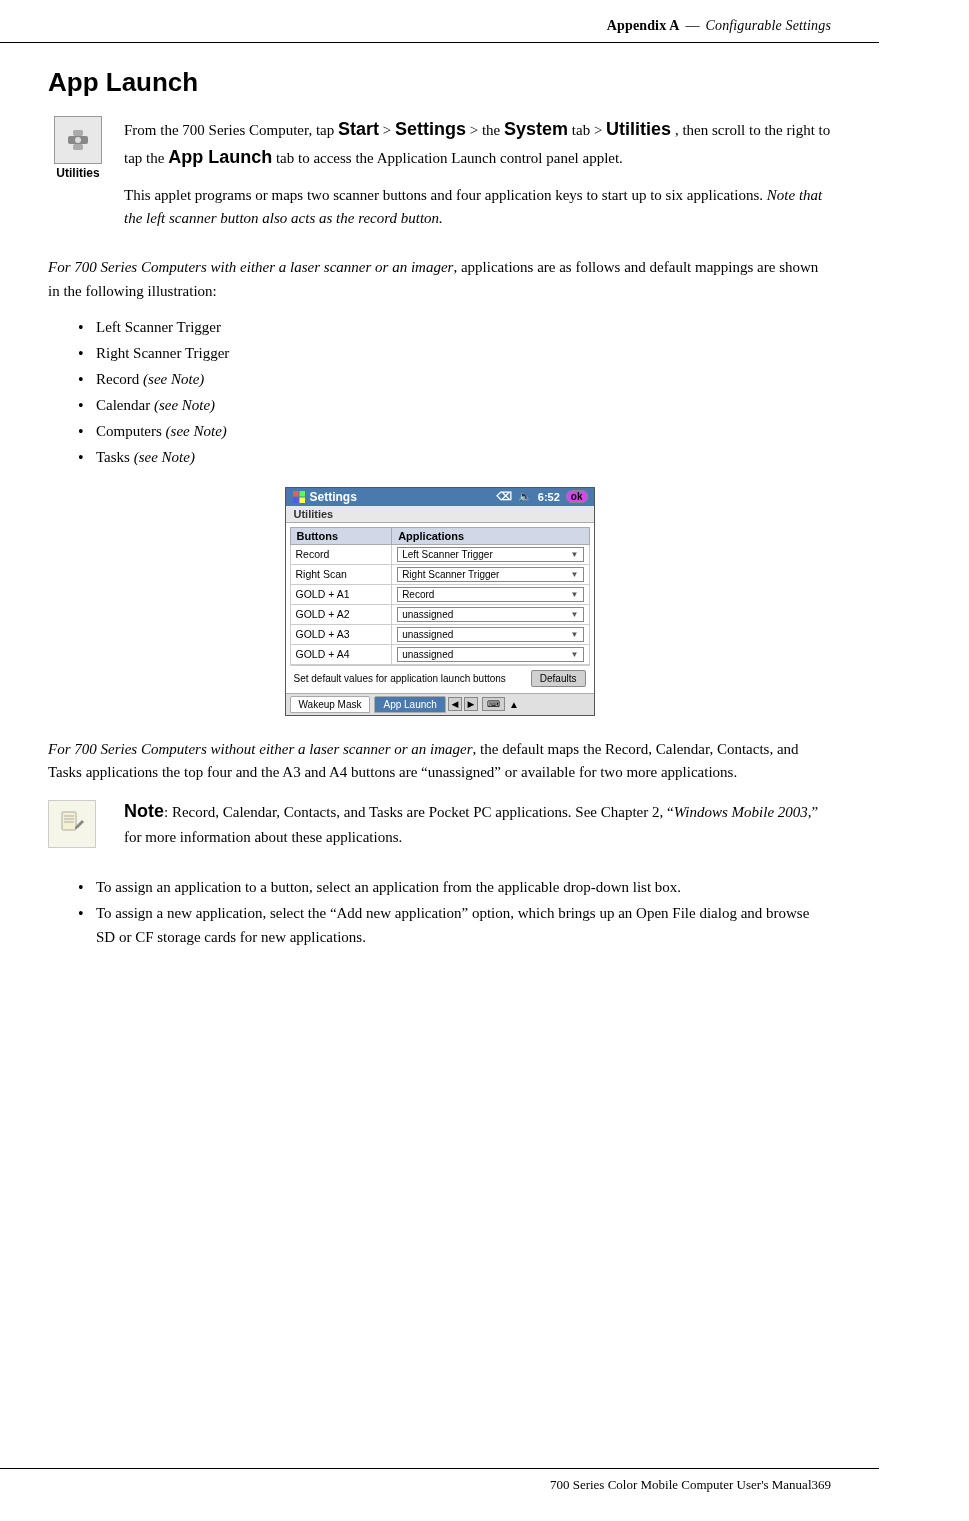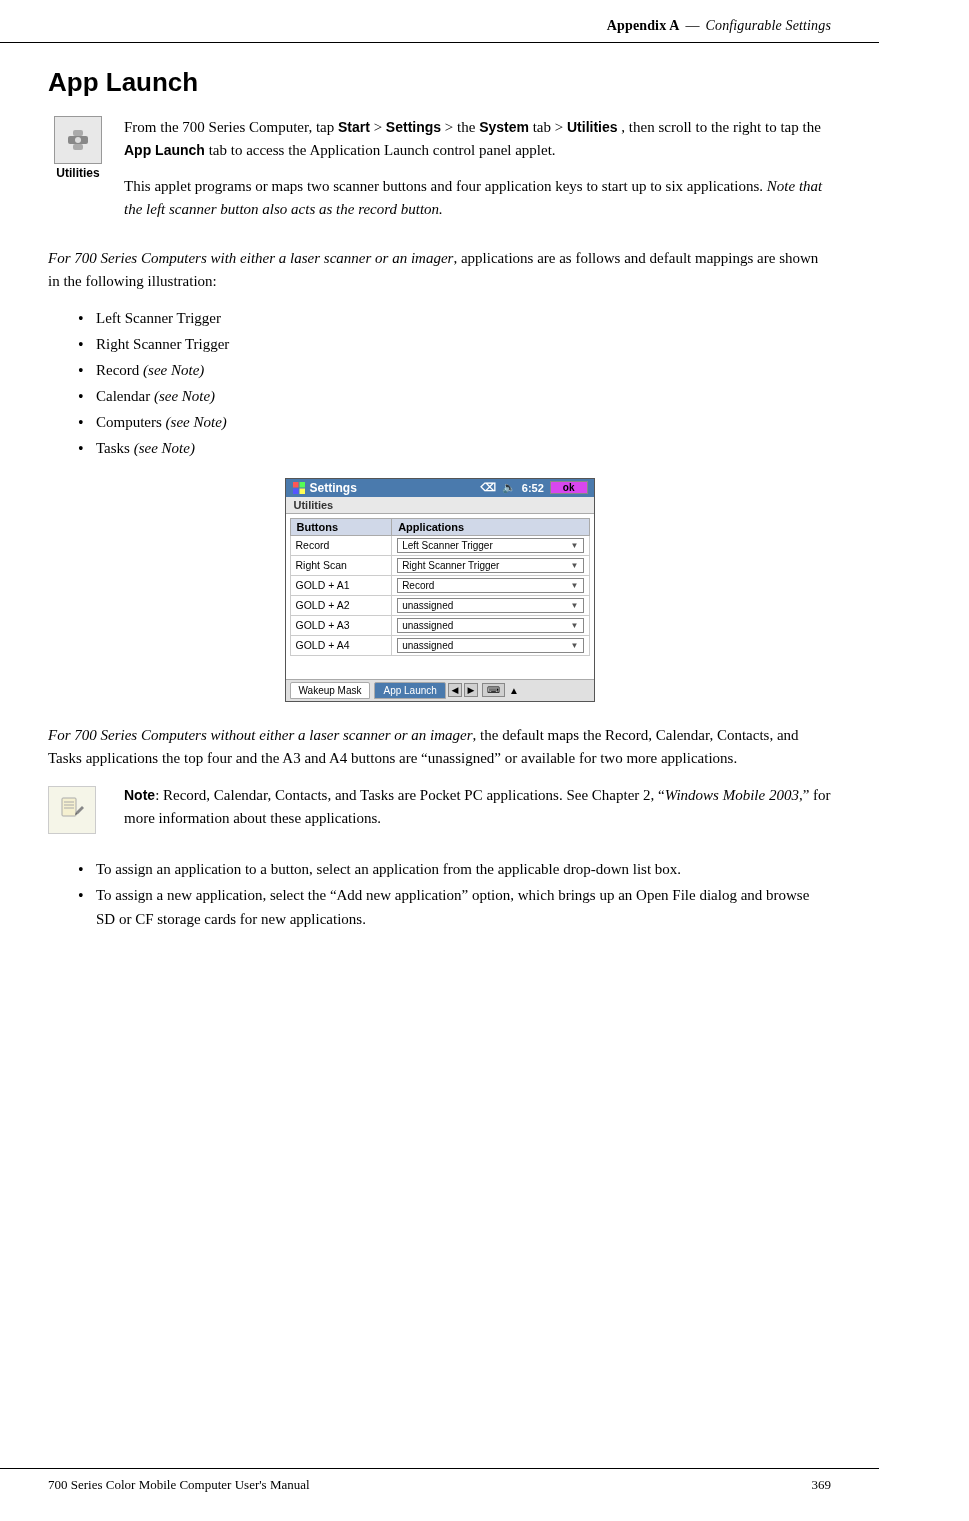--- a/index.html
+++ b/index.html
@@ -42,21 +42,21 @@
       margin: 0 6px;
     }
 
     
     .page-footer {
       position: absolute;
       bottom: 20px;
       left: 0;
       right: 0;
       display: flex;
-      justify-content: space-between;
+      justify-content: flex-end;
       padding: 8px 48px;
       border-top: 1px solid #000;
       font-size: 13px;
     }
 
     
     .content-area {
       padding: 24px 48px 60px 48px;
     }
 
@@ -117,21 +117,21 @@
     }
 
     .body-text {
       font-size: 15px;
       line-height: 1.55;
       margin-bottom: 12px;
     }
     .body-text b {
       font-weight: bold;
       font-family: Arial, sans-serif;
-      font-size: 14px;
+      font-size: 18px;
     }
 
     .italic-text {
       font-style: italic;
     }
 
     
     .bullet-list {
       margin: 10px 0 10px 30px;
       list-style: none;
@@ -181,40 +181,40 @@
     .ss-titlebar-right {
       display: flex;
       align-items: center;
       gap: 6px;
       font-size: 11px;
     }
     .ss-ok-btn {
       background: #d946ef;
       color: #000;
       border: 1px solid #888;
-      padding: 0 12px;
+      padding: 0 4px;
       font-size: 10px;
       font-weight: bold;
-      border-radius: 0;
+      border-radius: 6px;
     }
     .ss-tab-label {
       background: #e8e8e8;
       padding: 2px 8px;
       font-size: 11px;
       border-bottom: 1px solid #aaa;
       color: #333;
       font-weight: bold;
     }
     .ss-body {
       padding: 4px;
     }
     .ss-table {
       width: 100%;
       border-collapse: collapse;
-      margin-bottom: 19px;
+      margin-bottom: 0;
     }
     .ss-table th {
       background: #d0d8e8;
       border: 1px solid #aaa;
       padding: 2px 6px;
       text-align: left;
       font-size: 11px;
       font-weight: bold;
     }
     .ss-table td {
@@ -439,20 +439,24 @@
                 <td>
                   <div class="ss-dropdown">
                     <span>unassigned</span>
                     <span class="ss-dropdown-arrow">▼</span>
                   </div>
                 </td>
               </tr>
             </tbody>
           </table>
 
+          <div class="ss-defaults-row">
+            <span>Set default values for application launch buttons</span>
+            <button class="ss-defaults-btn">Defaults</button>
+          </div>
         </div>
 
         <div class="ss-bottomtabs">
           <div style="display:flex;align-items:center;gap:2px;">
             <div class="ss-tab-item">Wakeup Mask</div>
             <div class="ss-tab-item active">App Launch</div>
           </div>
           <div style="display:flex;align-items:center;gap:4px;">
             <div class="ss-nav-arrows">
               <div class="ss-nav-arrow">◀</div>

